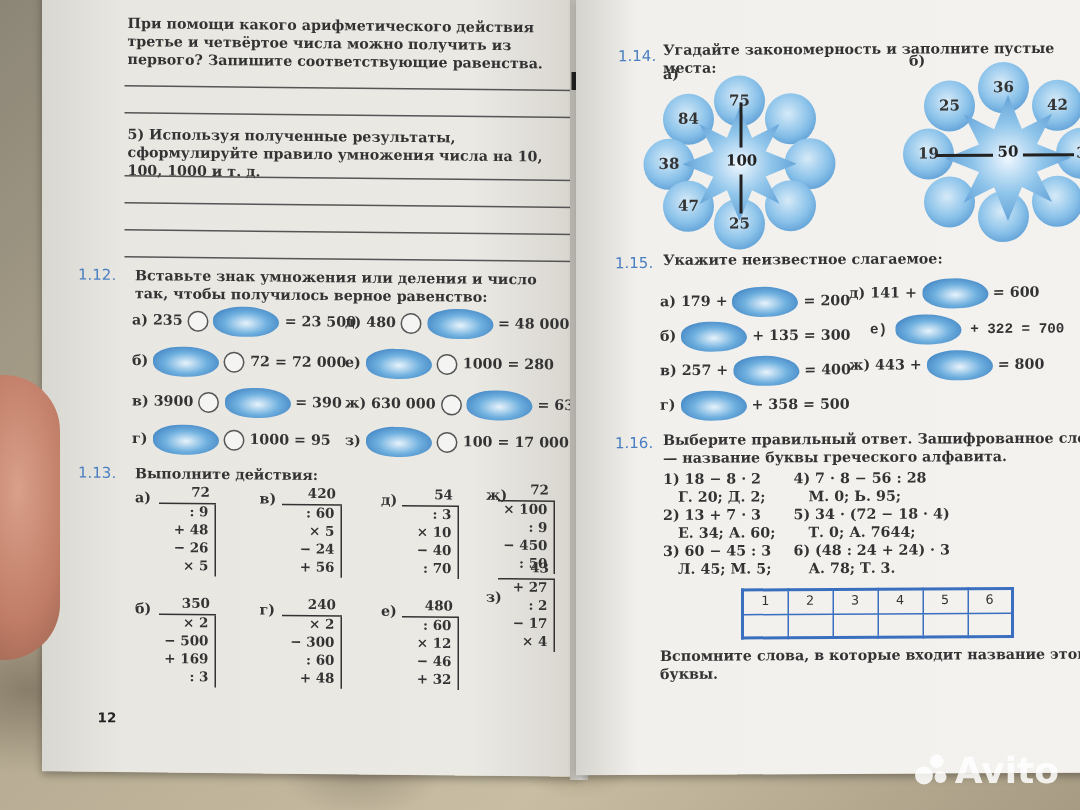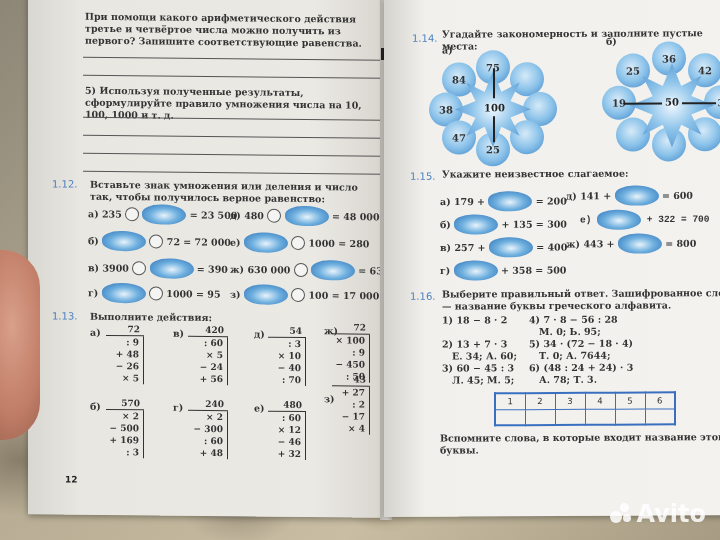--- a/index.html
+++ b/index.html
@@ -167,21 +167,21 @@
     <div class="steps">
       <div>: 9</div>
       <div>+ 48</div>
       <div>− 26</div>
       <div>× 5</div>
     </div>
   </div>
 
   <div class="abs eq" style="left:62px; top:408px;">б)</div>
   <div class="chain" style="left:78px; top:404px; width:38px;">
-    <div class="top">570</div>
+    <div class="top">350</div>
     <div class="steps">
       <div>× 2</div>
       <div>− 500</div>
       <div>+ 169</div>
       <div>: 3</div>
     </div>
   </div>
 
   <div class="abs eq" style="left:145px; top:334px;">в)</div>
   <div class="chain" style="left:160px; top:330px; width:40px;">
@@ -333,20 +333,21 @@
     <span>443 +</span>
     <span class="blob"></span>
     <span>= 800</span>
   </div>
 
   <div class="abs num" style="left:26px; top:294px;">1.16.</div>
   <div class="abs txt" style="left:58px; top:292px; width:300px;">Выберите правильный ответ. Зашифрованное слово — название буквы греческого алфавита.</div>
 
   <div class="abs txt" style="left:58px; top:318px; width:130px;">
     <div>1) 18 − 8 · 2</div>
+    <div style="padding-left:10px;">Г. 20; Д. 2;</div>
   </div>
   <div class="abs txt" style="left:58px; top:342px; width:130px;">
     <div>2) 13 + 7 · 3</div>
     <div style="padding-left:10px;">Е. 34; А. 60;</div>
   </div>
   <div class="abs txt" style="left:58px; top:366px; width:130px;">
     <div>3) 60 − 45 : 3</div>
     <div style="padding-left:10px;">Л. 45; М. 5;</div>
   </div>
   <div class="abs txt" style="left:145px; top:318px; width:150px;">

